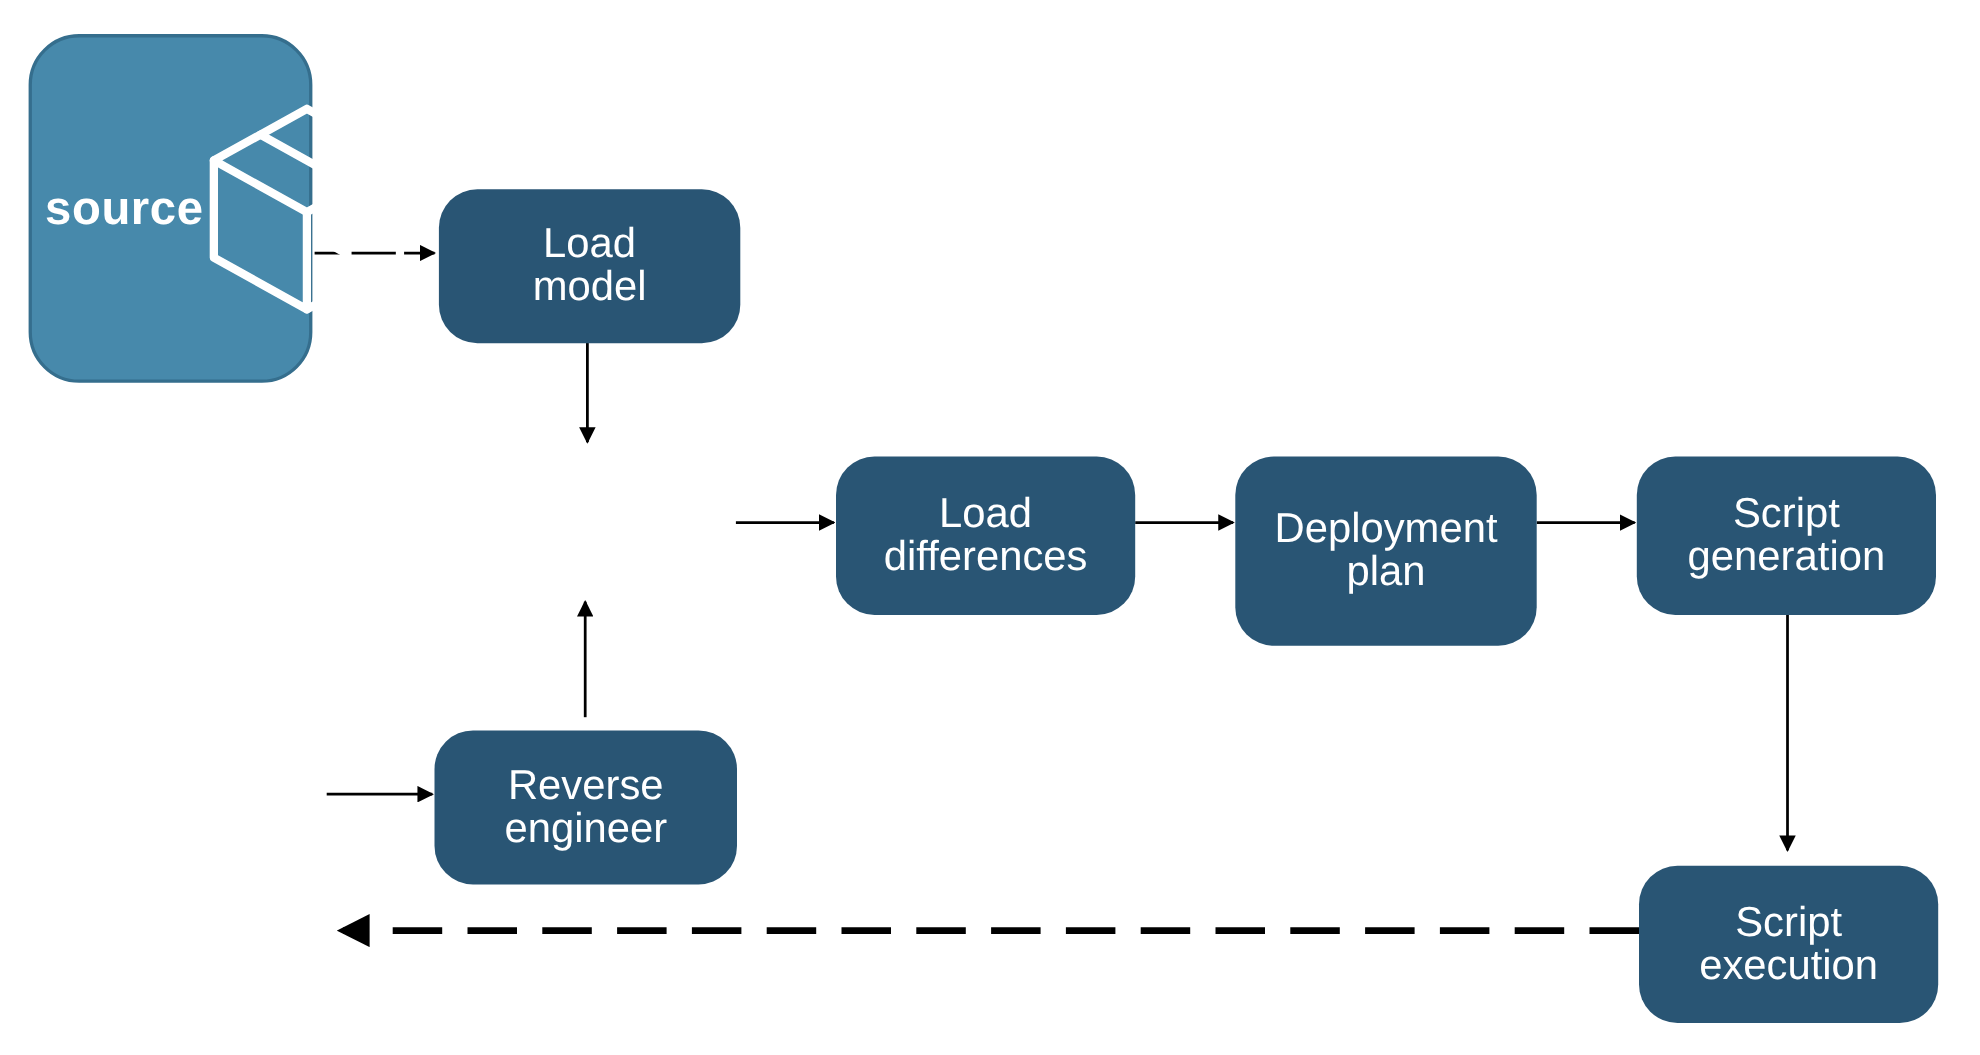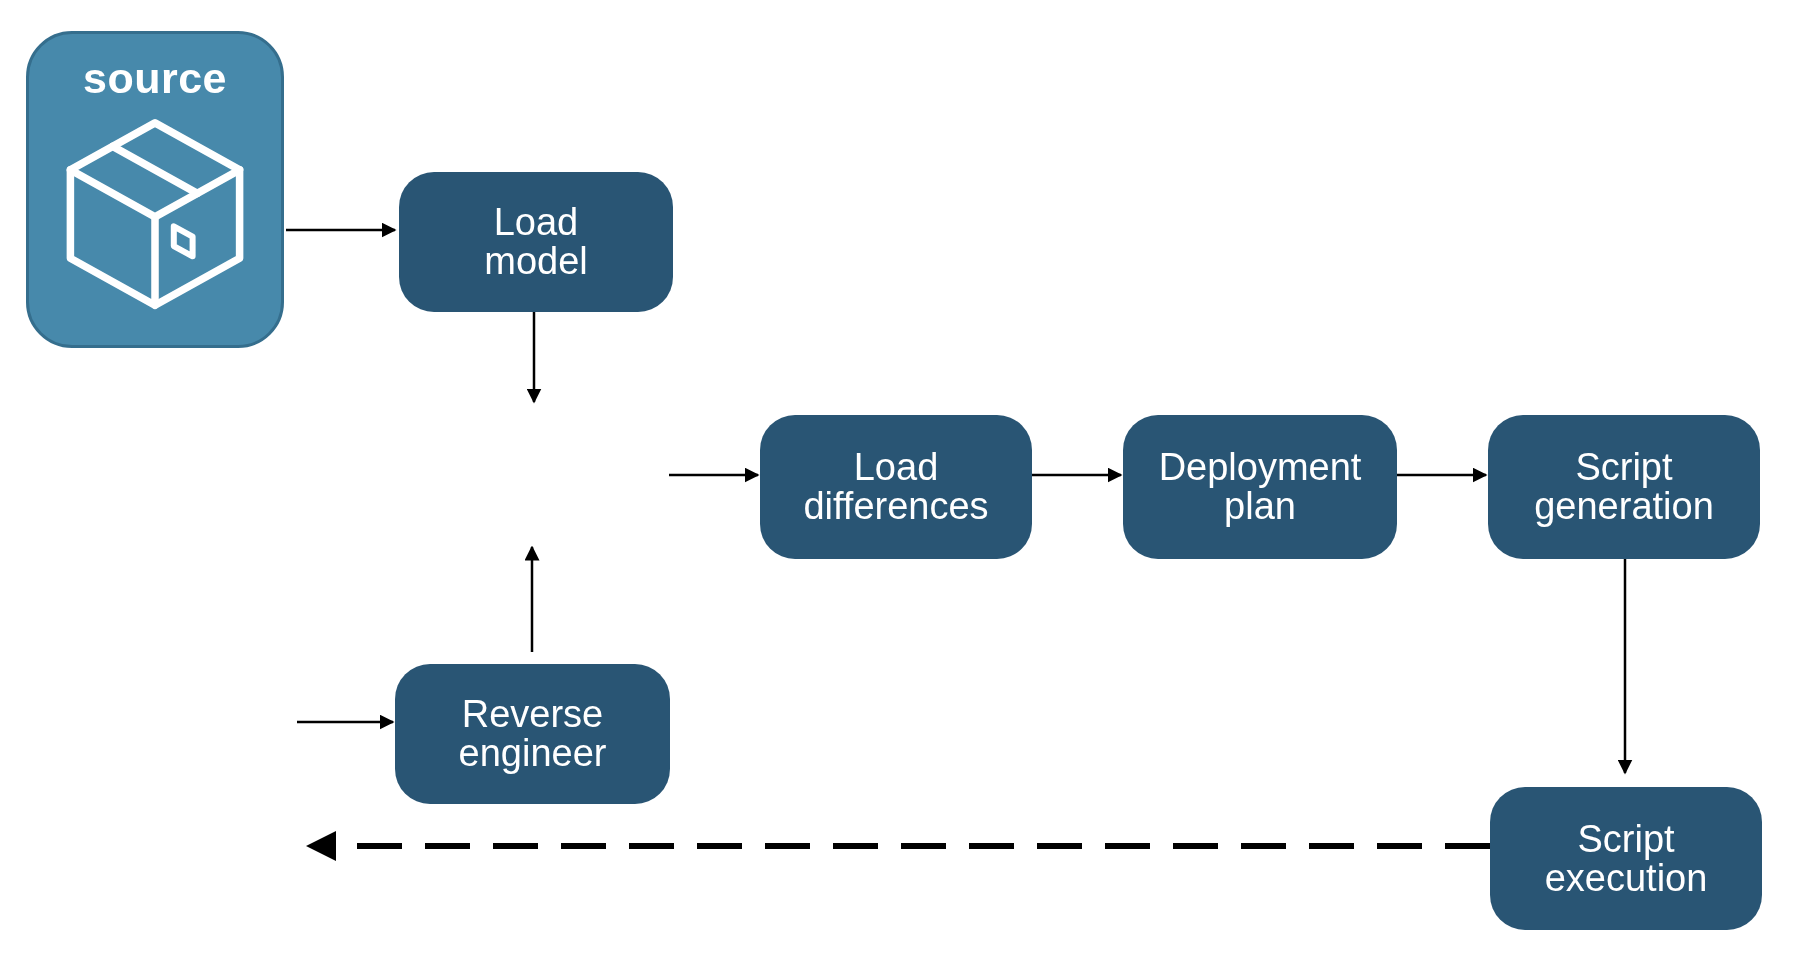--- a/index.html
+++ b/index.html
@@ -36,21 +36,21 @@
     font-size: 38px;
     line-height: 39px;
     padding: 0 60px;
     margin-top: 12px;
   }
 
   .endpoint {
     background: var(--endpoint-fill, #4789ab);
     border: 3px solid var(--endpoint-border, #356e8d);
     border-radius: 46px;
-    flex-direction: column;
+    flex-direction: row;
     justify-content: flex-start;
     padding: 20px 12px 18px 12px;
   }
 
   .endpoint .ep-label {
     font-weight: bold;
     font-size: 43px;
     letter-spacing: 0.5px;
   }
 
@@ -112,21 +112,21 @@
 
   <div class="node step" style="left:399px; top:160px; width:274px; height:140px;">
     <span>Load model</span>
   </div>
 
 
   <div class="node step" style="left:760px; top:403px; width:272px; height:144px;">
     <span>Load differences</span>
   </div>
 
-  <div class="node step" style="left:1123px; top:403px; width:274px; height:144px;">
+  <div class="node step" style="left:1123px; top:403px; width:274px; height:172px;">
     <span>Deployment plan</span>
   </div>
 
   <div class="node step" style="left:1488px; top:403px; width:272px; height:144px;">
     <span>Script generation</span>
   </div>
 
   <div class="node step" style="left:395px; top:652px; width:275px; height:140px;">
     <span>Reverse engineer</span>
   </div>

